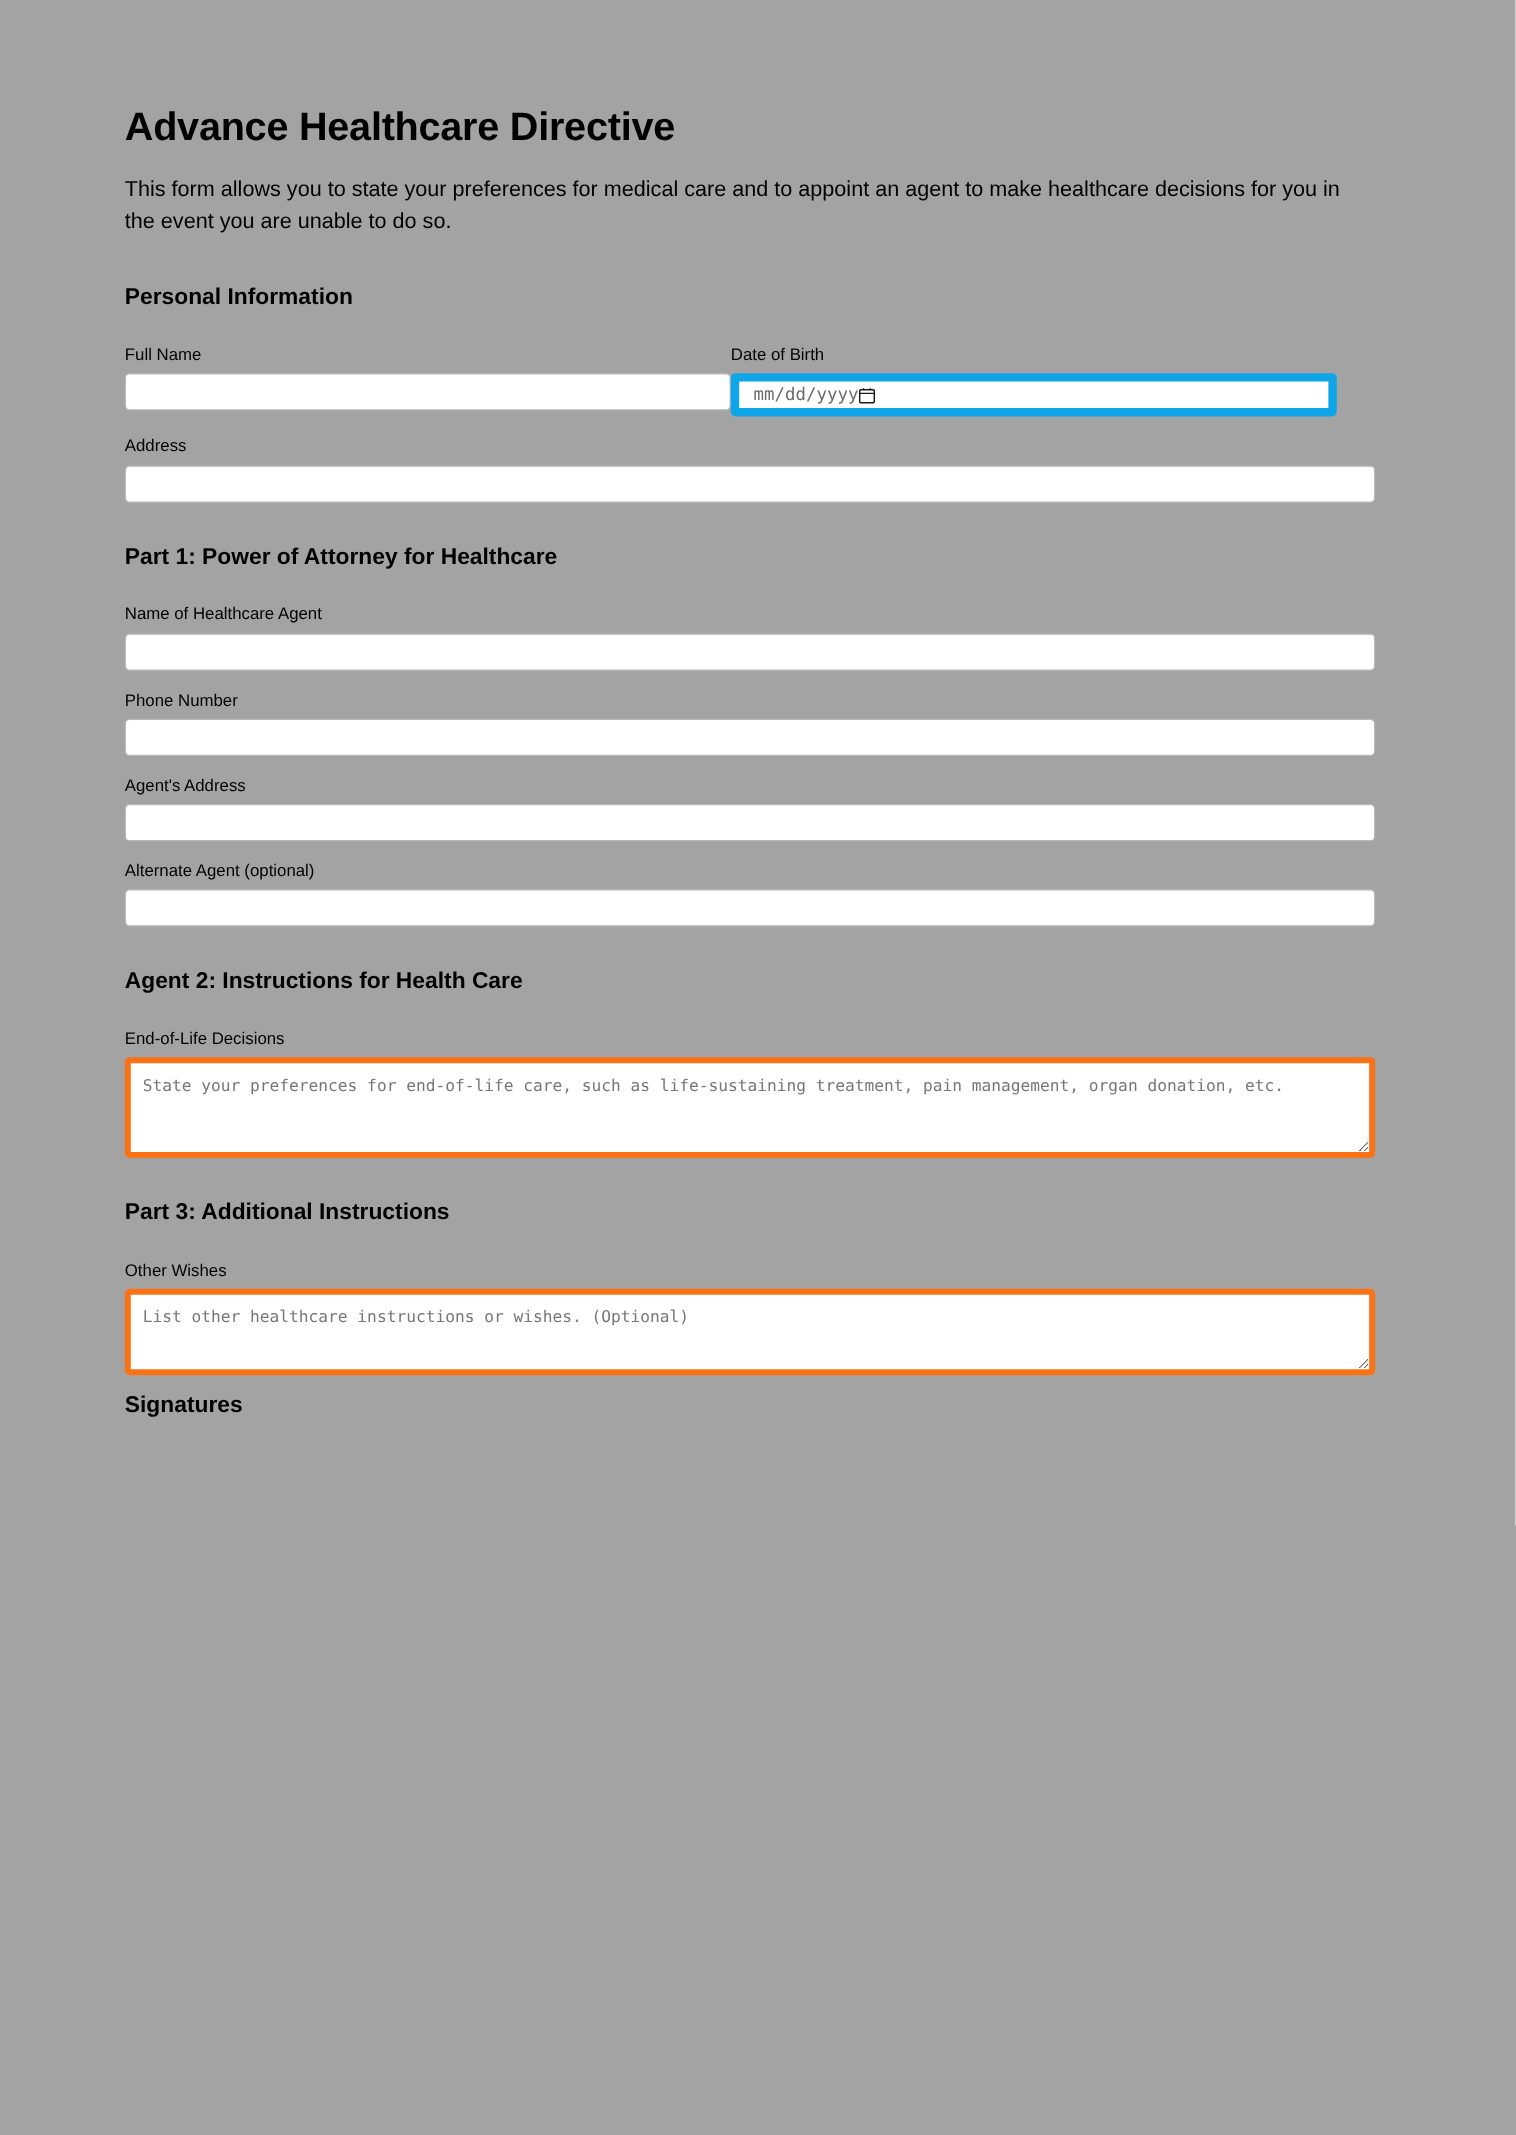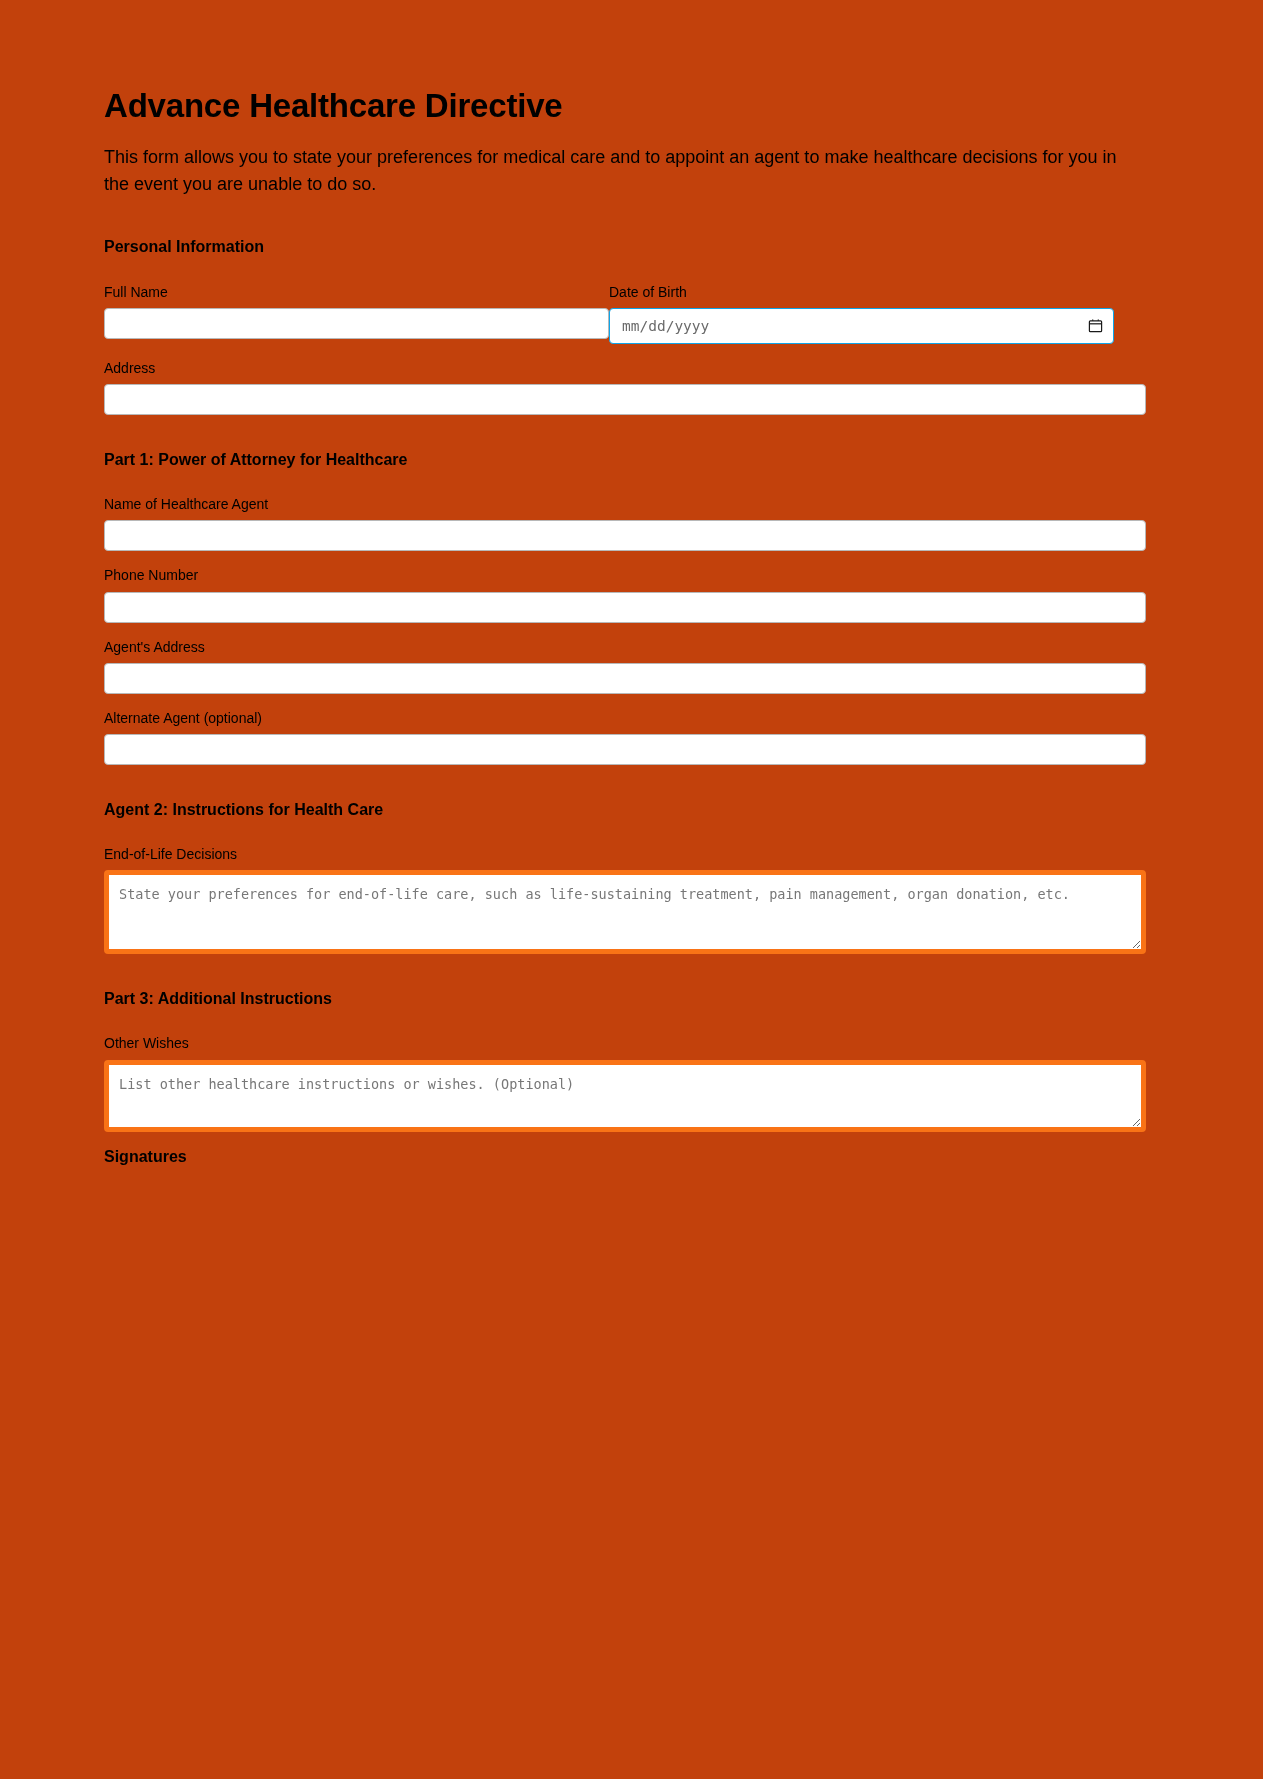--- a/index.html
+++ b/index.html
@@ -13,40 +13,40 @@
     font-family: "Liberation Sans", sans-serif;
     color: #000000;
     -webkit-font-smoothing: antialiased;
   }
   .page {
     position: relative;
     width: 1263px;
     height: 1779px;
     box-sizing: border-box;
     padding: 86px 104px 0 104px;
-    background: #c2410c;
+    background: #a3a3a3;
   }
   .form-wrap {
     width: 1042px;
   }
   h1.doc-title {
     font-size: 33px;
     line-height: 1.2;
     font-weight: bold;
     margin: 0 0 18px 0;
     letter-spacing: -0.2px;
   }
   p.intro {
     font-size: 18px;
     line-height: 1.55;
     margin: 0 0 38px 0;
     max-width: 1030px;
   }
   h2.section-title {
-    font-size: 16px;
+    font-size: 19px;
     font-weight: bold;
     margin: 0 0 26px 0;
     line-height: 1.2;
   }
   h2.section-title.spaced {
     margin-top: 35px;
   }
   .field {
     margin-bottom: 15px;
   }
@@ -79,30 +79,29 @@
   .col-name { width: 505px; }
   .col-dob { width: 505px; }
 
   .date-input-wrap {
     position: relative;
   }
   .date-control {
     box-sizing: border-box;
     width: 100%;
     height: 36px;
-    border: 1px solid #0ea5e9;
+    border: 7px solid #0ea5e9;
     border-radius: 4px;
     background: #fff;
     display: flex;
     align-items: center;
     padding: 0 10px 0 12px;
     font-family: "DejaVu Sans Mono", monospace;
     font-size: 14.5px;
     color: #6a6a6a;
-    justify-content: space-between;
   }
   .date-placeholder {
     letter-spacing: 0px;
     white-space: pre;
   }
   .cal-icon {
     width: 15px;
     height: 15px;
     flex: 0 0 auto;
     color: #1a1a1a;

